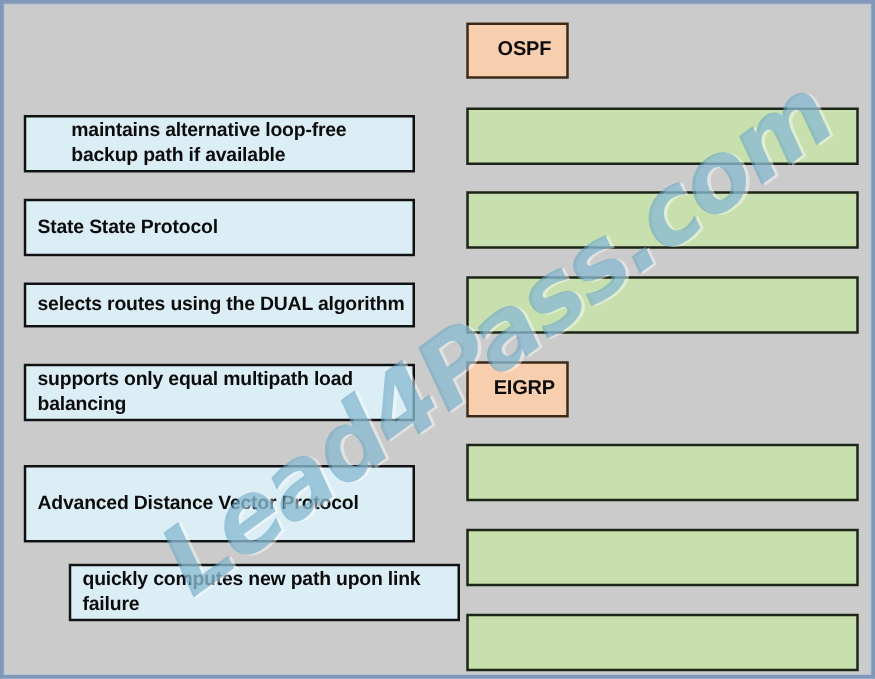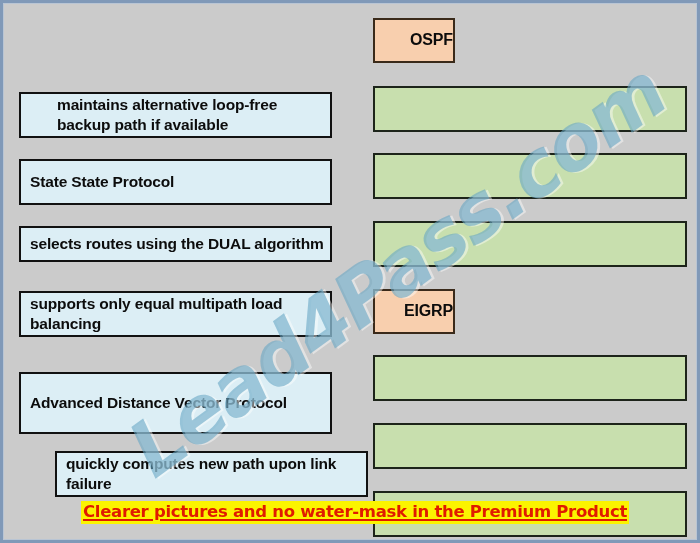--- a/index.html
+++ b/index.html
@@ -70,21 +70,21 @@
     padding-right:6px;
   }
 
   
   .chip{
     left:370px;
     width:82px;
     height:45px;
     background:#f8cfae;
     border-color:#3a2a1a;
-    justify-content:flex-end;
+    justify-content:center;
     padding-left:11px;
   }
   .chip span{ font-size:16px; }
 
   
   .drop{
     left:370px;
     width:314px;
     height:46px;
     background:#c8dfae;
@@ -158,15 +158,14 @@
       <div class="box stmt" style="top: 357px; height: 62px; margin-top: 12px;">
         <span>Advanced Distance Vector Protocol</span>
       </div>
       <div class="box stmt" style="top: 448px; height: 46px; margin-left: 36px;">
         <span>quickly computes new path upon link failure</span>
       </div>
     </div>
 
   <div class="watermark">Lead4Pass.com</div>
 
-  <div class="banner">Clearer pictures and no water-mask in the Premium Product</div>
 
 </div>
 
 </body></html>

